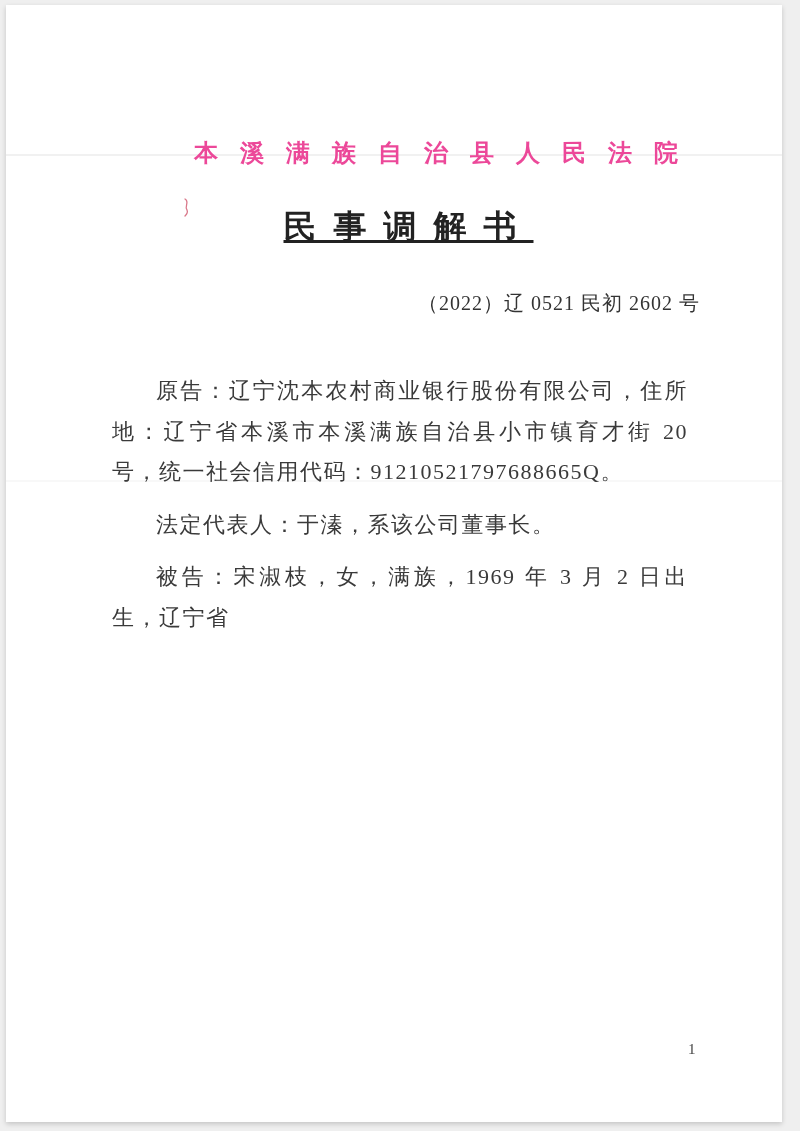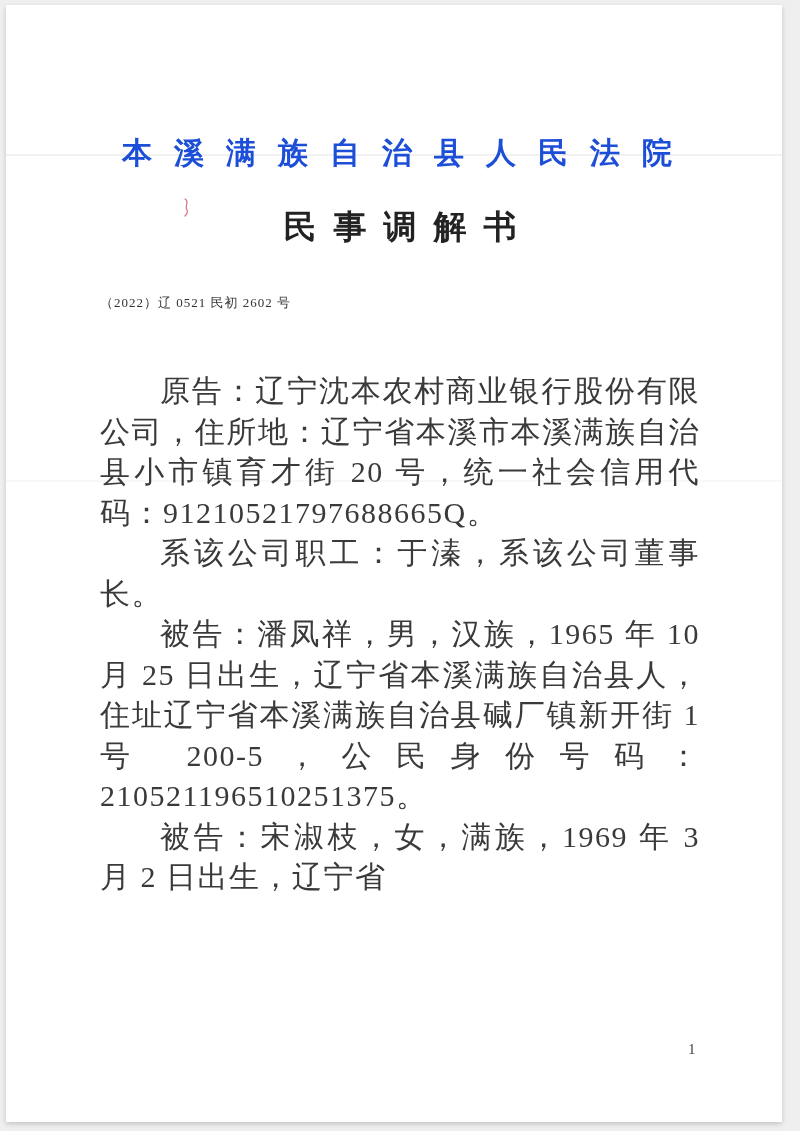--- a/index.html
+++ b/index.html
@@ -28,53 +28,54 @@
     overflow: hidden;
   }
   .content {
     position: relative;
     margin: 0 82px 0 94px; 
     color: #383838;
   }
   .court-name {
     margin: 128px 0 0 0;
     padding-left: 22px; 
-    font-size: 30px;
+    font-size: 24px;
     line-height: 40px;
     font-weight: bold;
     letter-spacing: 22px;
-    text-align: left;
-    color: #1d4ed8;
+    text-align: right;
+    color: #ec4899;
     white-space: nowrap;
   }
   .doc-title {
     margin: 34px 0 0 0;
     padding-left: 17px;
     font-size: 33px;
     line-height: 40px;
     font-weight: bold;
     letter-spacing: 17px;
     text-align: center;
     color: #222222;
     white-space: nowrap;
+    text-decoration: underline;
   }
   .case-number {
     margin-top: 42px;
-    font-size: 13px;
+    font-size: 20px;
     line-height: 28px;
     letter-spacing: 1px;
-    text-align: left;
+    text-align: right;
     color: #333333;
   }
   .body-paragraphs {
     margin-top: 54px;
   }
   .body-paragraphs p {
-    margin: 0;
-    font-size: 30px;
+    margin: 12px;
+    font-size: 22px;
     line-height: 40.5px;
     letter-spacing: 1.5px;
     text-align: justify;
     text-indent: 2em;
     color: #3a3a3a;
   }
   .page-number {
     position: absolute;
     left: 682px;
     top: 1036px;
@@ -115,21 +116,20 @@
 
     <div class="content">
       <h1 class="court-name">本溪满族自治县人民法院</h1>
 
       <h2 class="doc-title">民事调解书</h2>
 
       <div class="case-number">（2022）辽 0521 民初 2602 号</div>
 
       <div class="body-paragraphs">
         <p>原告：辽宁沈本农村商业银行股份有限公司，住所地：辽宁省本溪市本溪满族自治县小市镇育才街 20 号，统一社会信用代码：91210521797688665Q。</p>
-        <p>系该公司职工：于溱，系该公司董事长。</p>
-        <p>被告：潘凤祥，男，汉族，1965 年 10 月 25 日出生，辽宁省本溪满族自治县人，住址辽宁省本溪满族自治县碱厂镇新开街 1 号 200-5，公民身份号码：210521196510251375。</p>
+        <p>法定代表人：于溱，系该公司董事长。</p>
         <p>被告：宋淑枝，女，满族，1969 年 3 月 2 日出生，辽宁省</p>
       </div>
     </div>
 
     <span class="page-number">1</span>
   </div>
 </div>
 
 </body></html>

